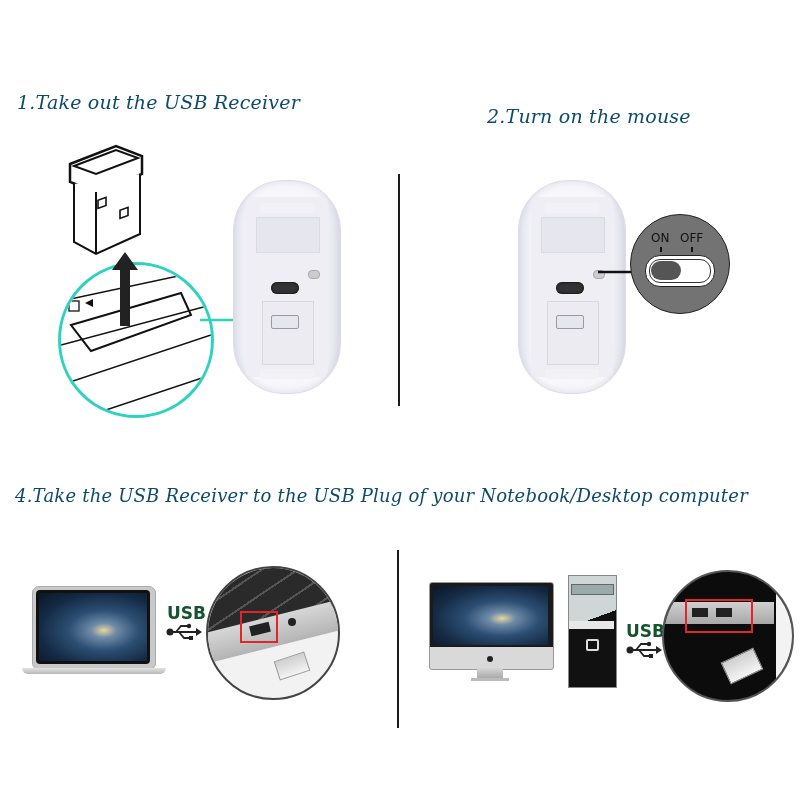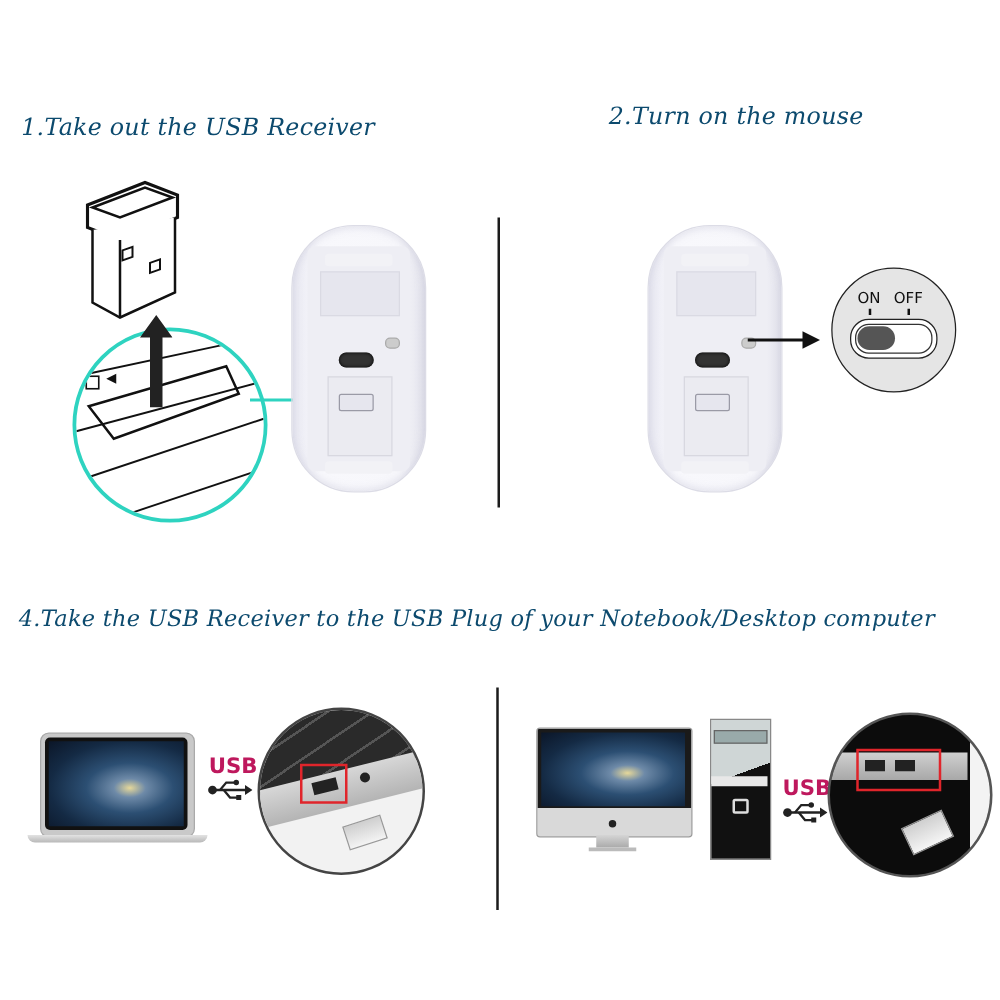--- a/index.html
+++ b/index.html
@@ -1,21 +1,21 @@
 <!DOCTYPE html>
 <html><head>
 <meta charset="utf-8">
 <style>
   html, body { margin:0; padding:0; background:#ffffff; }
   body { width:800px; height:800px; position:relative; overflow:hidden;
          font-family:"DejaVu Serif", "Liberation Serif", serif; color:#1a1a1a; }
   .abs { position:absolute; }
   .step-title { position:absolute; font-size:19px; font-style:italic; color:#0c4a6e; white-space:nowrap; letter-spacing:0.2px; }
   .divider { position:absolute; width:2px; background:#1b1b1b; }
-  .usb-label { position:absolute; font-family:"DejaVu Sans","Liberation Sans",sans-serif; font-size:17px; font-weight:bold; color:#be185d; }
+  .usb-label { position:absolute; font-family:"DejaVu Sans","Liberation Sans",sans-serif; font-size:17px; font-weight:bold; color:#14532d; }
   .usb-sym { position:absolute; }
   
   .mouse { position:absolute; width:106px; height:212px; border-radius:50px;
            background:linear-gradient(90deg,#e9e9f2 0%,#f8f8fc 20%,#f7f7fb 80%,#e3e3ec 100%);
            border:1px solid #dcdce6; box-shadow: inset 0 0 8px rgba(160,160,190,0.35); }
   .mouse .pad { position:absolute; left:12px; width:82px; height:180px; top:16px; border-radius:6px; background:#eeeeF4; }
   .mouse .label-area { position:absolute; left:22px; top:36px; width:62px; height:34px; background:#e6e6ee; border:1px solid #dadae3; }
   .mouse .switch { position:absolute; left:74px; top:89px; width:10px; height:7px; border-radius:4px; background:#ccc; border:1px solid #aaa; }
   .mouse .sensor { position:absolute; left:37px; top:101px; width:28px; height:12px; border-radius:6px; background:#333; box-shadow: inset 0 0 3px #000; }
   .mouse .cover { position:absolute; left:28px; top:120px; width:50px; height:62px; background:#ebebf1; border:1px solid #d8d8e0; }
@@ -70,39 +70,39 @@
   <div class="switch"></div>
   <div class="sensor"></div>
   <div class="cover"></div>
   <div class="slot"></div>
   <div class="foot" style="top:22px;"></div>
   <div class="foot" style="top:188px;"></div>
 </div>
 
 <div class="divider" style="left:398px; top:174px; height:232px;"></div>
 
-<div class="step-title" style="left:487px; top:82px;text-align:right;">2.Turn on the mouse</div>
+<div class="step-title" style="left:487px; top:105px;text-align:right;">2.Turn on the mouse</div>
 
 <div class="mouse" style="left:518px; top:180px;">
   <div class="pad"></div>
   <div class="label-area"></div>
   <div class="switch"></div>
   <div class="sensor"></div>
   <div class="cover"></div>
   <div class="slot"></div>
   <div class="foot" style="top:22px;"></div>
   <div class="foot" style="top:188px;"></div>
 </div>
 
 <svg class="abs" style="left:598px; top:264px;" width="60" height="16" viewBox="0 0 60 16">
   <line x1="0" y1="8" x2="46" y2="8" stroke="#111" stroke-width="2.5"></line>
   <polygon points="44,1 58,8 44,15" fill="#111"></polygon>
 </svg>
 
-<div class="abs" style="left:665px; top:214px; width:98px; height:98px; border-radius:50%; border:1.5px solid #222; background:#e5e5e5;">
+<div class="abs" style="left:630px; top:214px; width:98px; height:98px; border-radius:50%; border:1.5px solid #222; background:#737373;">
   <span class="abs" style="left:20px; top:16px; font-family:'DejaVu Sans','Liberation Sans',sans-serif; font-size:12px; color:#111;">ON</span>
   <span class="abs" style="left:49px; top:16px; font-family:'DejaVu Sans','Liberation Sans',sans-serif; font-size:12px; color:#111;">OFF</span>
   <div class="abs" style="left:29px; top:32px; width:2px; height:5px; background:#111;"></div>
   <div class="abs" style="left:60px; top:32px; width:2px; height:5px; background:#111;"></div>
   <div class="abs" style="left:14px; top:40px; width:68px; height:30px; border-radius:15px; border:1.5px solid #222; background:#fff;">
     <div class="abs" style="left:3px; top:3px; width:60px; height:22px; border-radius:11px; border:1px solid #333;"></div>
     <div class="abs" style="left:5px; top:5px; width:30px; height:19px; border-radius:10px; background:#555;"></div>
   </div>
 </div>
 

